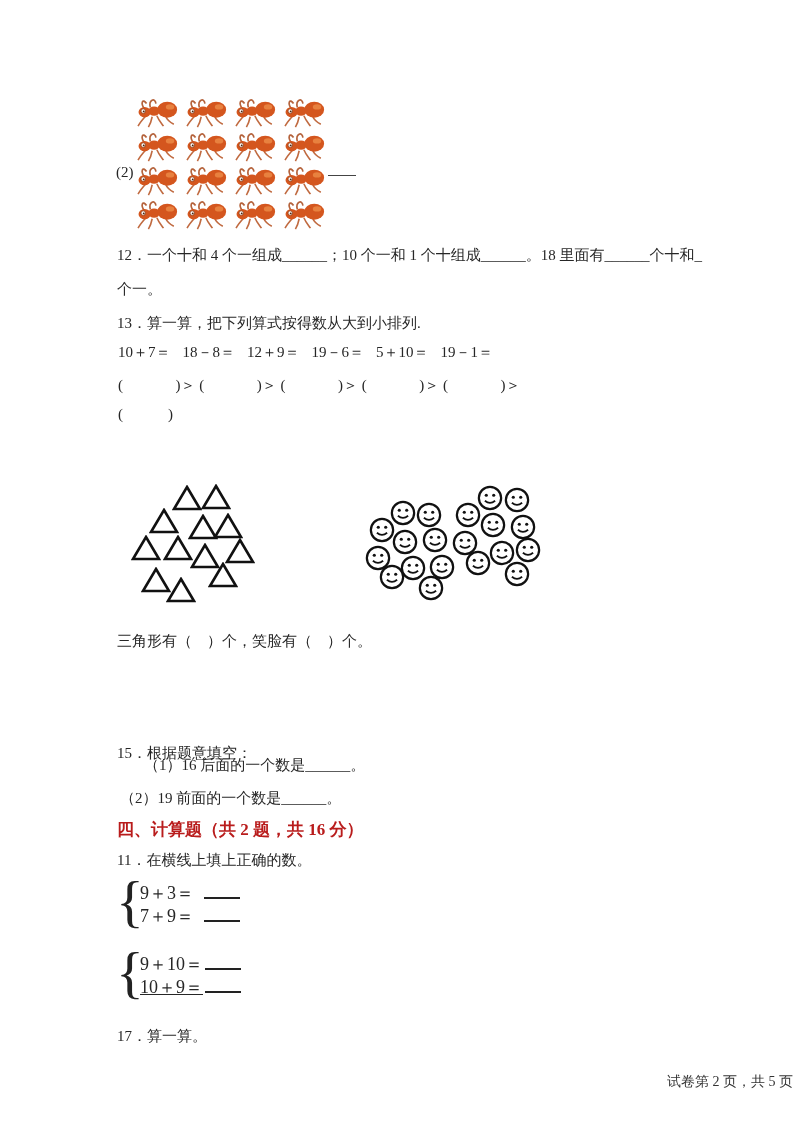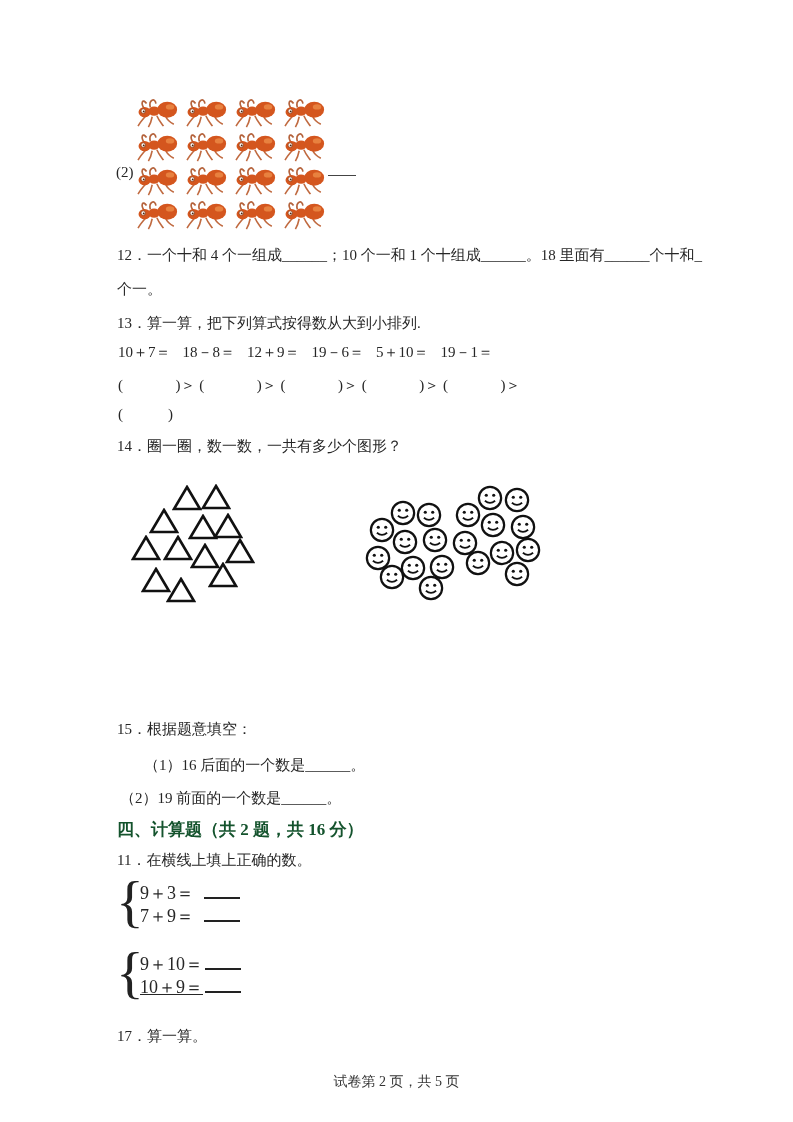--- a/index.html
+++ b/index.html
@@ -4,34 +4,34 @@
 <style>
   html,body { margin:0; padding:0; background:#888; }
   .page {
     position:relative; width:793px; height:1122px; margin:0 auto;
     background:#ffffff; overflow:hidden;
     font-family:"Liberation Serif","DejaVu Serif",serif;
     color:#262626;
   }
   .abs { position:absolute; }
   .txt { font-size:15px; line-height:1.25; white-space:pre; }
-  .sec-title { font-size:17px; font-weight:bold; color:#14532d; white-space:pre; }
+  .sec-title { font-size:17px; font-weight:bold; color:#b91c1c; white-space:pre; }
   .expr-row { display:flex; gap:12px; font-size:15px; white-space:pre; }
   .eq { font-size:18px; line-height:1; white-space:pre; }
   .blank {
     display:inline-block; width:36px; height:1em;
     border-bottom:2px solid #222; vertical-align:baseline; margin-left:10px;
   }
   .blank.tight { margin-left:2px; }
   .brace { font-size:58px; line-height:0.82; font-weight:400; color:#222; }
   .dash-line { border-top:1.6px solid #444; width:28px; height:0; }
   .ant-grid {
     display:grid; grid-template-columns:repeat(4,49px); grid-auto-rows:34px;
   }
-  .footer { width:100%; text-align:center; font-size:14px; color:#333; white-space:pre; }
+  .footer { width:100%; text-align:right; font-size:14px; color:#333; white-space:pre; }
   svg { display:block; }
 </style>
 </head>
 <body>
 
 <div class="page">
 
   <svg width="0" height="0" style="position:absolute">
     <defs>
       <symbol id="ant" viewBox="0 0 50 34">
@@ -121,21 +121,20 @@
     <span>10＋7＝</span>
     <span>18－8＝</span>
     <span>12＋9＝</span>
     <span>19－6＝</span>
     <span>5＋10＝</span>
     <span>19－1＝</span>
   </div>
   <div class="abs txt" style="left:118px; top:376px;">(              )＞ (              )＞ (              )＞ (              )＞ (              )＞</div>
   <div class="abs txt" style="left:118px; top:405px;">(            )</div>
 
-  <div class="abs txt" style="left:117px; top:437px;">14．圈一圈，数一数，一共有多少个图形？</div>
 
   <svg class="abs" style="left:128px; top:484px;" width="150" height="122">
     <use href="#tri" x="44" y="1" width="30" height="26"></use>
     <use href="#tri" x="73" y="0" width="30" height="26"></use>
     <use href="#tri" x="21" y="24" width="30" height="26"></use>
     <use href="#tri" x="60" y="30" width="30" height="26"></use>
     <use href="#tri" x="85" y="29" width="30" height="26"></use>
     <use href="#tri" x="3" y="51" width="30" height="26"></use>
     <use href="#tri" x="35" y="51" width="30" height="26"></use>
     <use href="#tri" x="62" y="59" width="30" height="26"></use>
@@ -161,22 +160,23 @@
     <use href="#smile" x="124" y="57" width="26" height="26"></use>
     <use href="#smile" x="150" y="54" width="26" height="26"></use>
     <use href="#smile" x="35" y="72" width="26" height="26"></use>
     <use href="#smile" x="64" y="71" width="26" height="26"></use>
     <use href="#smile" x="100" y="67" width="26" height="26"></use>
     <use href="#smile" x="14" y="81" width="26" height="26"></use>
     <use href="#smile" x="139" y="78" width="26" height="26"></use>
     <use href="#smile" x="53" y="92" width="26" height="26"></use>
   </svg>
 
+  <div class="abs txt" style="left:117px; top:632px;">三角形有（　）个，笑脸有（　）个。</div>
 
-  <div class="abs txt" style="left:117px; top:720px;">15．根据题意填空：</div>
+  <div class="abs txt" style="left:117px; top:744px;">15．根据题意填空：</div>
   <div class="abs txt" style="left:120px; top:756px;margin-left:24px;">（1）16 后面的一个数是______。</div>
   <div class="abs txt" style="left:120px; top:789px;">（2）19 前面的一个数是______。</div>
 
   <div class="abs sec-title" style="left:117px; top:818px;">四、计算题（共 2 题，共 16 分）</div>
 
   <div class="abs txt" style="left:117px; top:851px;">11．在横线上填上正确的数。</div>
 
   <div class="abs brace" style="left:116px; top:878px;">{</div>
   <div class="abs eq" style="left:140px; top:879px;"><span>9＋3＝</span><span class="blank"></span></div>
   <div class="abs eq" style="left:140px; top:902px;"><span>7＋9＝</span><span class="blank"></span></div>

